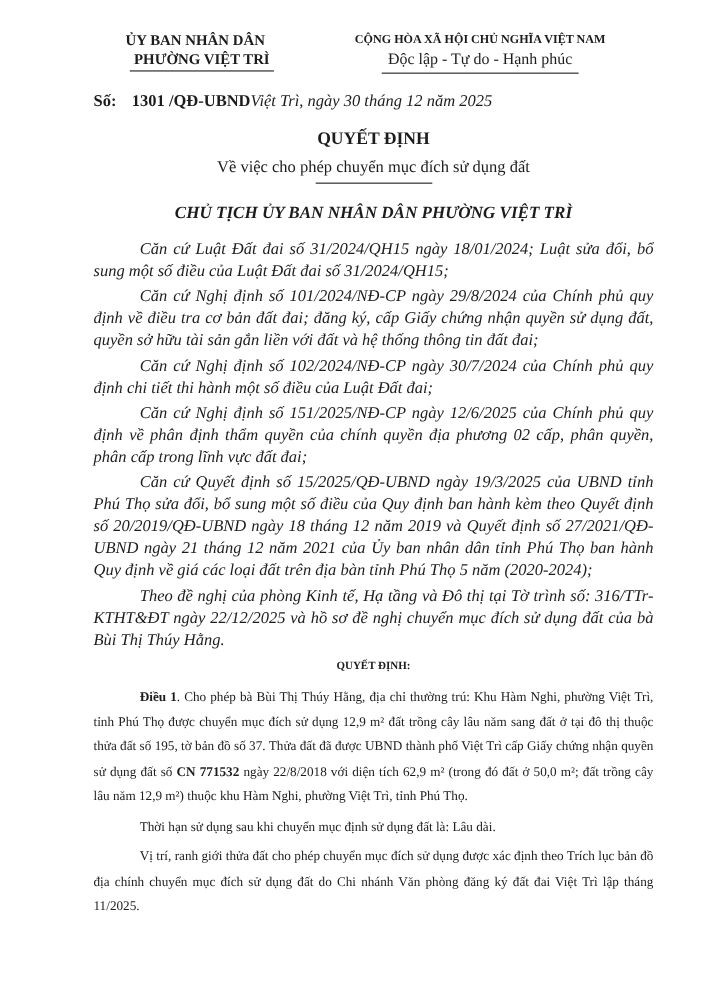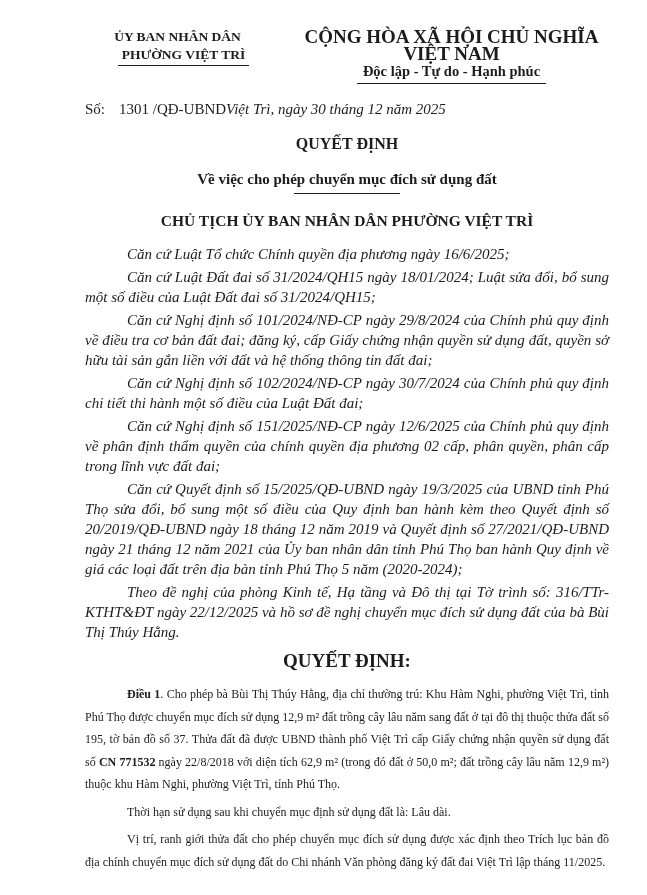--- a/index.html
+++ b/index.html
@@ -3,62 +3,62 @@
 <meta charset="utf-8">
 <style>
   * { box-sizing: border-box; }
   html, body { margin: 0; padding: 0; background: #ffffff; }
   .page {
     width: 647px;
     height: 895px;
     background: #ffffff;
     color: #1c1c1c;
     font-family: "Liberation Serif", "DejaVu Serif", serif;
-    padding: 28px 38px 0 85px;
+    padding: 28px 53px 0 85px;
     overflow: hidden;
     position: relative;
   }
 
   
   .header { display: flex; justify-content: space-between; align-items: flex-start; }
   .header-left { width: 185px; text-align: center; }
   .header-right { width: 315px; text-align: center; }
   .agency-line { font-weight: bold; font-size: 13.5px; line-height: 17px; }
   .agency-name { display: inline-block; font-weight: bold; font-size: 13.5px; line-height: 17px;
                  border-bottom: 1.4px solid #1c1c1c; padding: 0 4px 2px 4px; margin-left: 12px; }
-  .national-title { font-weight: bold; font-size: 19px; line-height: 17px; }
-  .national-motto { display: inline-block; font-weight: bold; font-size: 14.5px; line-height: 19px;
+  .national-title { font-weight: bold; font-size: 11px; line-height: 17px; }
+  .national-motto { display: inline-block; font-weight: normal; font-size: 14.5px; line-height: 19px;
                     border-bottom: 1.4px solid #1c1c1c; padding: 0 6px 2px 6px; }
 
   
   .ref-row { display: flex; justify-content: space-between; margin-top: 17px; }
-  .doc-number { font-size: 15px; }
+  .doc-number { font-size: 15px; font-weight: bold; }
   .doc-number .num { margin-left: 14px; }
   .dateline { font-style: italic; font-size: 15px; flex: 1; }
 
   
   .title-block { text-align: center; margin-top: 16px; }
   .decision-title { font-weight: bold; font-size: 16px; line-height: 20px; }
-  .decision-subtitle { font-weight: bold; font-size: 15px; line-height: 21px; margin-top: 15px; }
+  .decision-subtitle { font-weight: normal; font-size: 15px; line-height: 21px; margin-top: 5px; }
   .subtitle-rule { width: 106px; border-top: 1.6px solid #1c1c1c; margin: 3px auto 0 auto; height: 0; }
-  .issuer-title { font-weight: bold; font-size: 15.5px; line-height: 20px; margin-top: 17px; }
+  .issuer-title { font-weight: bold; font-size: 15.5px; line-height: 20px; margin-top: 17px; font-style: italic; }
 
   
   .preamble { margin-top: 13px; }
   .preamble p {
     font-style: italic;
     font-size: 15px;
     line-height: 20px;
     text-align: justify;
     text-indent: 42px;
     margin: 0 0 3px 0;
   }
 
   
-  .decision-heading { text-align: center; font-weight: bold; font-size: 19px; margin: 8px 0 11px 0; }
+  .decision-heading { text-align: center; font-weight: bold; font-size: 10px; margin: 8px 0 11px 0; }
 
   
   .body-text p {
     font-size: 12px;
     line-height: 22.5px;
     text-align: justify;
     text-indent: 42px;
     margin: 0 0 5px 0;
   }
 </style>
@@ -86,21 +86,20 @@
   </div>
 
   <div class="title-block">
     <div class="decision-title">QUYẾT ĐỊNH</div>
     <div class="decision-subtitle">Về việc cho phép chuyển mục đích sử dụng đất</div>
     <div class="subtitle-rule"></div>
     <div class="issuer-title">CHỦ TỊCH ỦY BAN NHÂN DÂN PHƯỜNG VIỆT TRÌ</div>
   </div>
 
   <div class="preamble">
-    <p>Căn cứ Luật Tổ chức Chính quyền địa phương ngày 16/6/2025;</p>
     <p>Căn cứ Luật Đất đai số 31/2024/QH15 ngày 18/01/2024; Luật sửa đổi, bổ sung một số điều của Luật Đất đai số 31/2024/QH15;</p>
     <p>Căn cứ Nghị định số 101/2024/NĐ-CP ngày 29/8/2024 của Chính phủ quy định về điều tra cơ bản đất đai; đăng ký, cấp Giấy chứng nhận quyền sử dụng đất, quyền sở hữu tài sản gắn liền với đất và hệ thống thông tin đất đai;</p>
     <p>Căn cứ Nghị định số 102/2024/NĐ-CP ngày 30/7/2024 của Chính phủ quy định chi tiết thi hành một số điều của Luật Đất đai;</p>
     <p>Căn cứ Nghị định số 151/2025/NĐ-CP ngày 12/6/2025 của Chính phủ quy định về phân định thẩm quyền của chính quyền địa phương 02 cấp, phân quyền, phân cấp trong lĩnh vực đất đai;</p>
     <p>Căn cứ Quyết định số 15/2025/QĐ-UBND ngày 19/3/2025 của UBND tỉnh Phú Thọ sửa đổi, bổ sung một số điều của Quy định ban hành kèm theo Quyết định số 20/2019/QĐ-UBND ngày 18 tháng 12 năm 2019 và Quyết định số 27/2021/QĐ-UBND ngày 21 tháng 12 năm 2021 của Ủy ban nhân dân tỉnh Phú Thọ ban hành Quy định về giá các loại đất trên địa bàn tỉnh Phú Thọ 5 năm (2020-2024);</p>
     <p>Theo đề nghị của phòng Kinh tế, Hạ tầng và Đô thị tại Tờ trình số: 316/TTr-KTHT&amp;ĐT ngày 22/12/2025 và hồ sơ đề nghị chuyển mục đích sử dụng đất của bà Bùi Thị Thúy Hằng.</p>
   </div>
 
   <div class="decision-heading">QUYẾT ĐỊNH:</div>
 

